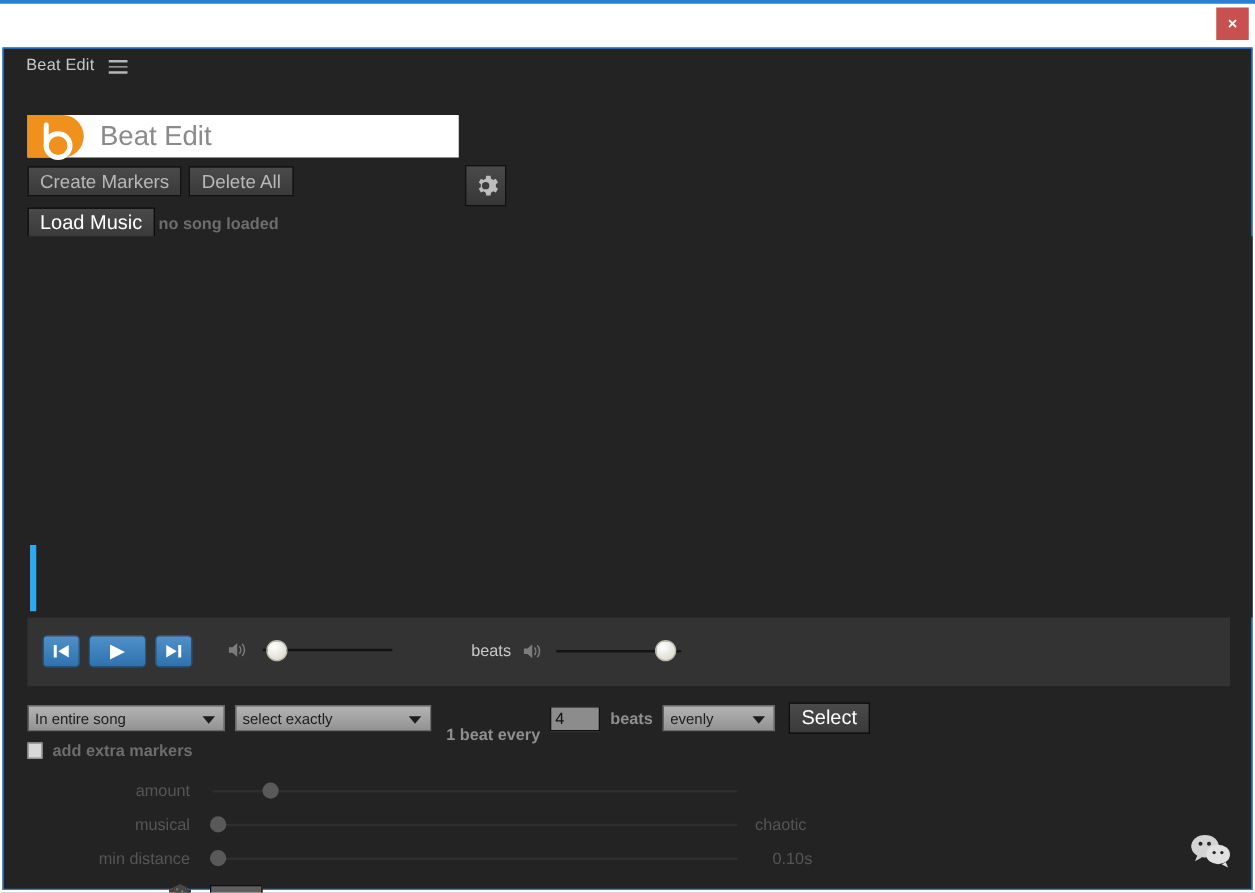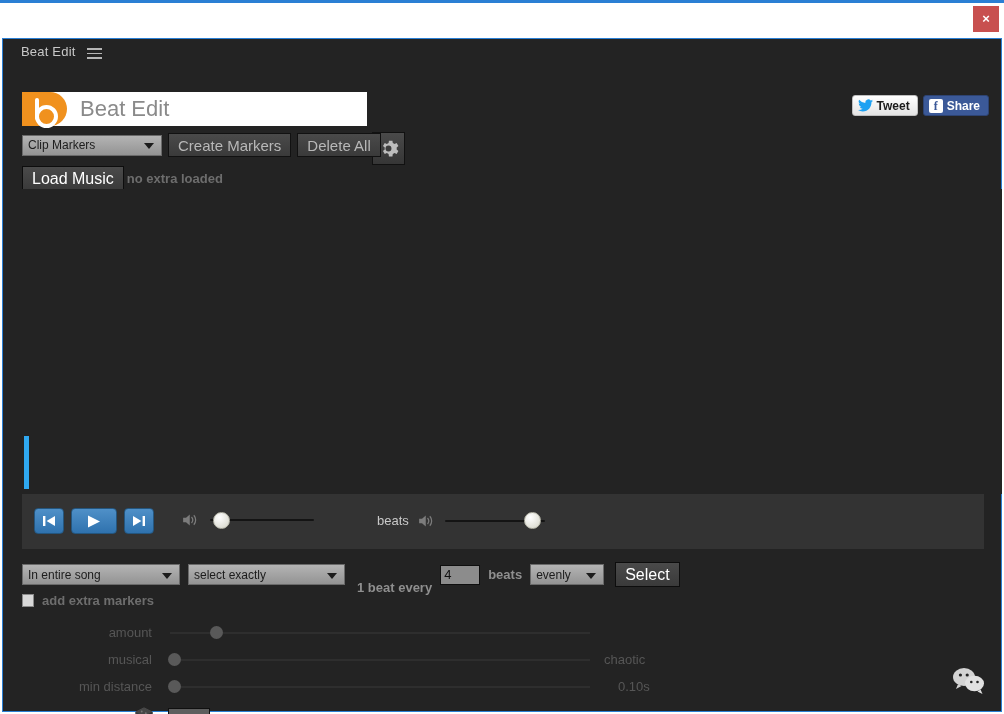--- a/index.html
+++ b/index.html
@@ -179,56 +179,40 @@
 
     <div class="panel-titlebar">
       <div class="panel-title">Beat Edit</div>
       <div class="hamburger">
           <i></i>
           <i></i>
           <i></i>
         </div>
     </div>
 
-    <div class="social">
-      <div class="tw-btn">
-        <svg width="15" height="13" viewBox="0 0 24 20">
-          <path fill="#1da1f2" d="M24 2.5a9.8 9.8 0 0 1-2.8.8A4.9 4.9 0 0 0 23.3.6a9.8 9.8 0 0 1-3.1 1.2A4.9 4.9 0 0 0 11.8 6a13.9 13.9 0 0 1-10-5.1 4.9 4.9 0 0 0 1.5 6.5 4.8 4.8 0 0 1-2.2-.6v.1a4.9 4.9 0 0 0 3.9 4.8 4.9 4.9 0 0 1-2.2.1 4.9 4.9 0 0 0 4.6 3.4A9.9 9.9 0 0 1 0 17.3 13.9 13.9 0 0 0 7.5 19.5c9.1 0 14-7.5 14-14v-.7A9.9 9.9 0 0 0 24 2.5z"></path>
-        </svg>
-        <span>Tweet</span>
-      </div>
-      <div class="fb-btn">
-        <div class="fb-mark">f</div>
-        <span>Share</span>
-      </div>
-    </div>
 
     <div class="brandbar">
       <div class="brand-logo"></div>
       <div class="brand-name">Beat Edit</div>
     </div>
     <div class="gear-btn">
       <svg width="21" height="21" viewBox="0 0 24 24">
         <path fill="#bdbdbd" d="M12 8a4 4 0 1 0 0 8 4 4 0 0 0 0-8zm9.4 4a7.5 7.5 0 0 0-.1-1.2l2-1.6-2-3.4-2.4 1a7.6 7.6 0 0 0-2-1.2L16.5 3h-4l-.4 2.6a7.6 7.6 0 0 0-2 1.2l-2.4-1-2 3.4 2 1.6a7.5 7.5 0 0 0 0 2.4l-2 1.6 2 3.4 2.4-1a7.6 7.6 0 0 0 2 1.2l.4 2.6h4l.4-2.6a7.6 7.6 0 0 0 2-1.2l2.4 1 2-3.4-2-1.6c.1-.4.1-.8.1-1.2z"></path>
         <circle cx="12" cy="12" r="3.4" fill="#3d3d3d"></circle>
       </svg>
     </div>
 
     <div class="row" style="left:19px; top:94px; gap:6px;">
-      <div class="sel" style="width:140px;">
-        <span>Clip Markers</span>
-        <span class="caret"></span>
-      </div>
       <div class="btn">Create Markers</div>
       <div class="btn">Delete All</div>
     </div>
 
     <div class="row" style="left:19px; top:127px; gap:3px;">
       <div class="btn-strong">Load Music</div>
-      <div class="label-dim">no extra loaded</div>
+      <div class="label-dim">no song loaded</div>
     </div>
 
     <div class="wave-area"></div>
     <div class="playhead"></div>
 
     <div class="transport">
       <div class="row" style="left:12px; top:14px; gap:7px;">
         <div class="tp-btn">
           <svg width="14" height="12" viewBox="0 0 14 12">
             <rect x="1" y="1" width="2.4" height="10" fill="#fff"></rect>
@@ -277,21 +261,21 @@
         <span>In entire song</span>
         <span class="caret"></span>
       </div>
       <div class="sel" style="width:157px;">
         <span>select exactly</span>
         <span class="caret"></span>
       </div>
       <div class="label-mid" style="margin-left:4px;margin-top:26px;">1 beat every</div>
       <input class="numfield" value="4" style="">
       <div class="label-mid">beats</div>
-      <div class="sel" style="width:74px;">
+      <div class="sel" style="width:90px;">
         <span>evenly</span>
         <span class="caret"></span>
       </div>
       <div class="btn-strong" style="margin-left:3px;">Select</div>
     </div>
 
     <div class="row" style="left:19px; top:554px; gap:8px;">
       <div class="chk"></div>
       <div class="label-dim">add extra markers</div>
     </div>

